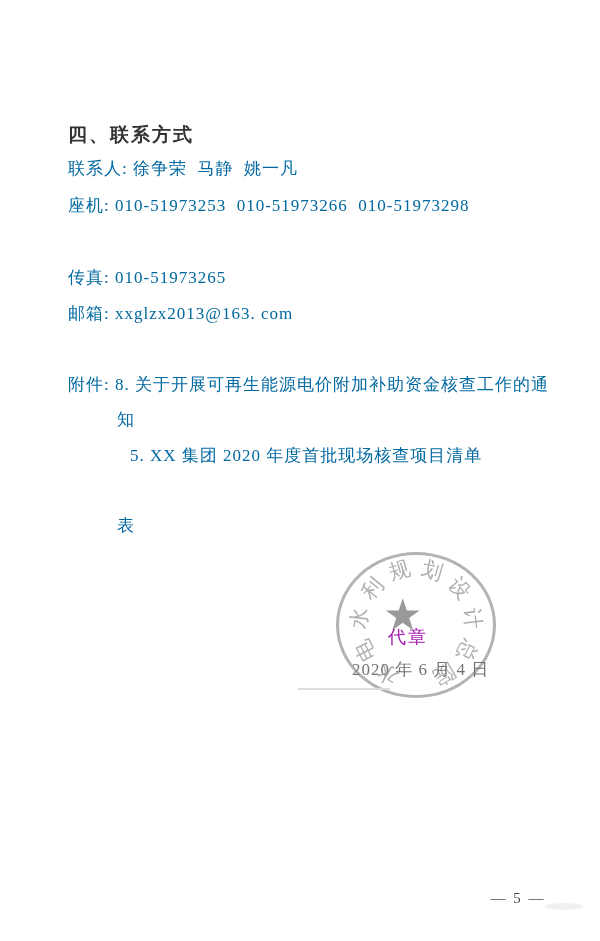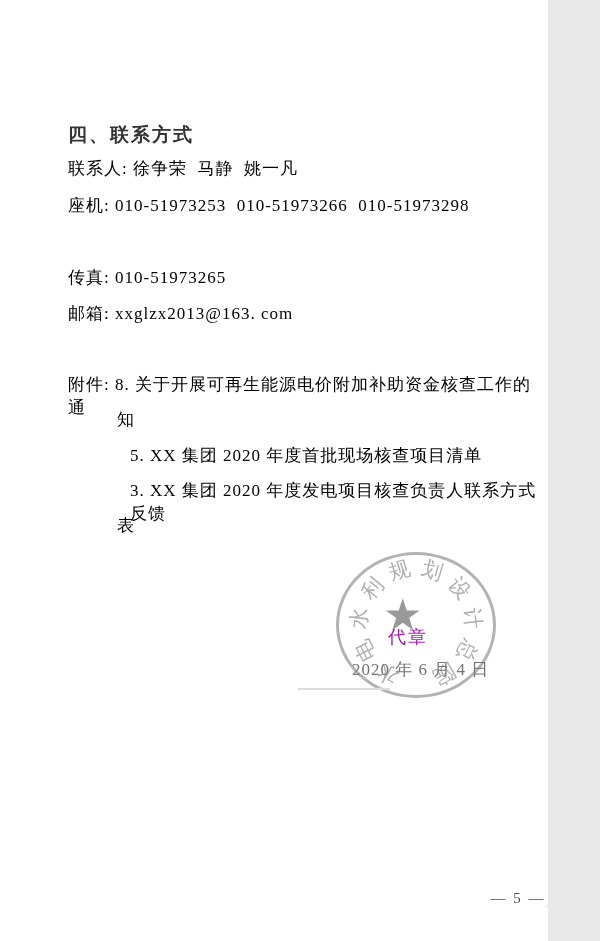--- a/index.html
+++ b/index.html
@@ -1,31 +1,31 @@
 <!DOCTYPE html>
 <html><head>
 <meta charset="utf-8">
 <style>
   * { margin: 0; padding: 0; box-sizing: border-box; }
   html, body { background: #e8e8e8; }
   .page {
     position: relative;
-    width: 548px;
+    width: 600px;
     height: 941px;
     background: #ffffff;
     overflow: hidden;
     font-family: "Liberation Serif", "DejaVu Serif", serif;
     color: #3f3f3f;
   }
   .line {
     position: absolute;
     white-space: pre-wrap;
     font-size: 17px;
     letter-spacing: 1px;
-    color: #000000;
+    color: #0369a1;
   }
   .section-heading {
     position: absolute;
     left: 68px; top: 122px;
     font-size: 19px;
     font-weight: bold;
     letter-spacing: 2px;
     color: #333333;
     white-space: pre-wrap;
   }
@@ -125,21 +125,20 @@
   <div class="section-heading">四、联系方式</div>
 
   <div class="line contact-0">联系人: 徐争荣  马静  姚一凡</div>
   <div class="line contact-1">座机: 010-51973253  010-51973266  010-51973298</div>
   <div class="line contact-3">传真: 010-51973265</div>
   <div class="line contact-4">邮箱: xxglzx2013@163. com</div>
 
   <div class="line att-0">附件: 8. 关于开展可再生能源电价附加补助资金核查工作的通</div>
   <div class="line att-1">知</div>
   <div class="line att-2">5. XX 集团 2020 年度首批现场核查项目清单</div>
-  <div class="line att-3">3. XX 集团 2020 年度发电项目核查负责人联系方式反馈</div>
   <div class="line att-4">表</div>
 
   <div class="seal-circle">
     <span><span class="ring-char" style="transform: translate(-50%, -50%) rotate(-150deg) translateY(-57px);">水</span><span class="ring-char" style="transform: translate(-50%, -50%) rotate(-116.667deg) translateY(-57px);">电</span><span class="ring-char" style="transform: translate(-50%, -50%) rotate(-83.3333deg) translateY(-57px);">水</span><span class="ring-char" style="transform: translate(-50%, -50%) rotate(-50deg) translateY(-57px);">利</span><span class="ring-char" style="transform: translate(-50%, -50%) rotate(-16.6667deg) translateY(-57px);">规</span><span class="ring-char" style="transform: translate(-50%, -50%) rotate(16.6667deg) translateY(-57px);">划</span><span class="ring-char" style="transform: translate(-50%, -50%) rotate(50deg) translateY(-57px);">设</span><span class="ring-char" style="transform: translate(-50%, -50%) rotate(83.3333deg) translateY(-57px);">计</span><span class="ring-char" style="transform: translate(-50%, -50%) rotate(116.667deg) translateY(-57px);">总</span><span class="ring-char" style="transform: translate(-50%, -50%) rotate(150deg) translateY(-57px);">院</span></span>
   </div>
   <div class="seal-star">★</div>
   <div class="seal-behalf">代章</div>
   <div class="seal-date">2020 年 6 月 4 日</div>
 
   <div class="artifact-line"></div>

